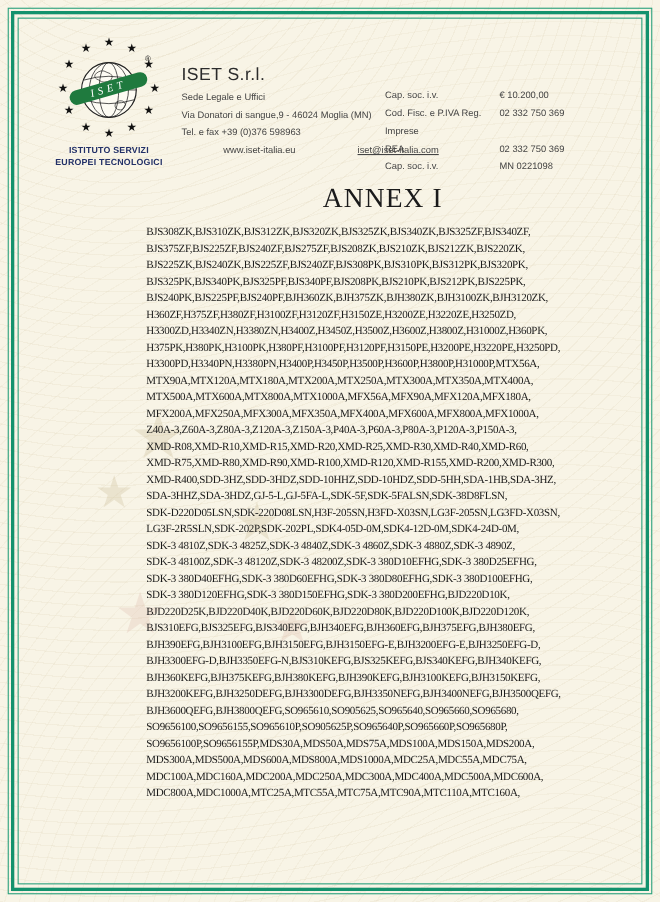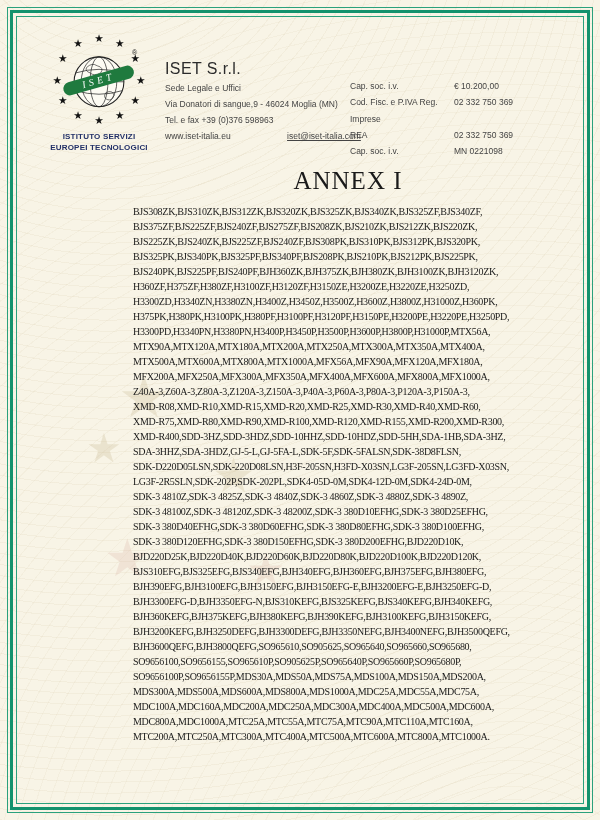--- a/index.html
+++ b/index.html
@@ -20,21 +20,21 @@
   .wm-star.pink{color:rgba(205,150,140,.18);}
 
   .logo-block{position:absolute;left:42px;top:32px;width:114px;text-align:center;}
   .logo-block svg{display:block;margin:0 auto;}
   .logo-caption{margin-top:3px;font-size:8px;font-weight:bold;color:#223067;letter-spacing:.2px;line-height:11px;}
 
   .company{position:absolute;left:165px;top:60px;font-size:16px;color:#2b2b2b;letter-spacing:.4px;}
   .contact{position:absolute;left:165px;top:80px;font-size:8.5px;color:#444;line-height:16px;}
   .contact a{color:#444;}
   .email-link{padding-left:48px;}
-  .website{text-decoration:none;margin-right:6px;}
+  .website{text-decoration:none;margin-right:6px;margin-left:38px;}
 
   .registry{position:absolute;left:350px;top:78px;width:215px;font-size:8.5px;color:#444;}
   .registry-row{display:flex;line-height:16.3px;}
   .registry-label{flex:0 0 104px;}
   .registry-value{flex:1;}
 
   .annex-title{position:absolute;left:0;top:167px;width:100%;text-align:center;
     font-family:"Liberation Serif", serif;font-size:25px;color:#1a1a1a;letter-spacing:1px;margin-left:48px;}
 
   .annex-body{position:absolute;left:133px;top:204px;
@@ -160,16 +160,15 @@
       <div class="annex-line">BJH390EFG,BJH3100EFG,BJH3150EFG,BJH3150EFG-E,BJH3200EFG-E,BJH3250EFG-D,</div>
       <div class="annex-line">BJH3300EFG-D,BJH3350EFG-N,BJS310KEFG,BJS325KEFG,BJS340KEFG,BJH340KEFG,</div>
       <div class="annex-line">BJH360KEFG,BJH375KEFG,BJH380KEFG,BJH390KEFG,BJH3100KEFG,BJH3150KEFG,</div>
       <div class="annex-line">BJH3200KEFG,BJH3250DEFG,BJH3300DEFG,BJH3350NEFG,BJH3400NEFG,BJH3500QEFG,</div>
       <div class="annex-line">BJH3600QEFG,BJH3800QEFG,SO965610,SO905625,SO965640,SO965660,SO965680,</div>
       <div class="annex-line">SO9656100,SO9656155,SO965610P,SO905625P,SO965640P,SO965660P,SO965680P,</div>
       <div class="annex-line">SO9656100P,SO9656155P,MDS30A,MDS50A,MDS75A,MDS100A,MDS150A,MDS200A,</div>
       <div class="annex-line">MDS300A,MDS500A,MDS600A,MDS800A,MDS1000A,MDC25A,MDC55A,MDC75A,</div>
       <div class="annex-line">MDC100A,MDC160A,MDC200A,MDC250A,MDC300A,MDC400A,MDC500A,MDC600A,</div>
       <div class="annex-line">MDC800A,MDC1000A,MTC25A,MTC55A,MTC75A,MTC90A,MTC110A,MTC160A,</div>
-      <div class="annex-line">MTC200A,MTC250A,MTC300A,MTC400A,MTC500A,MTC600A,MTC800A,MTC1000A.</div>
     </div>
 
 </div>
 
 </body></html>

